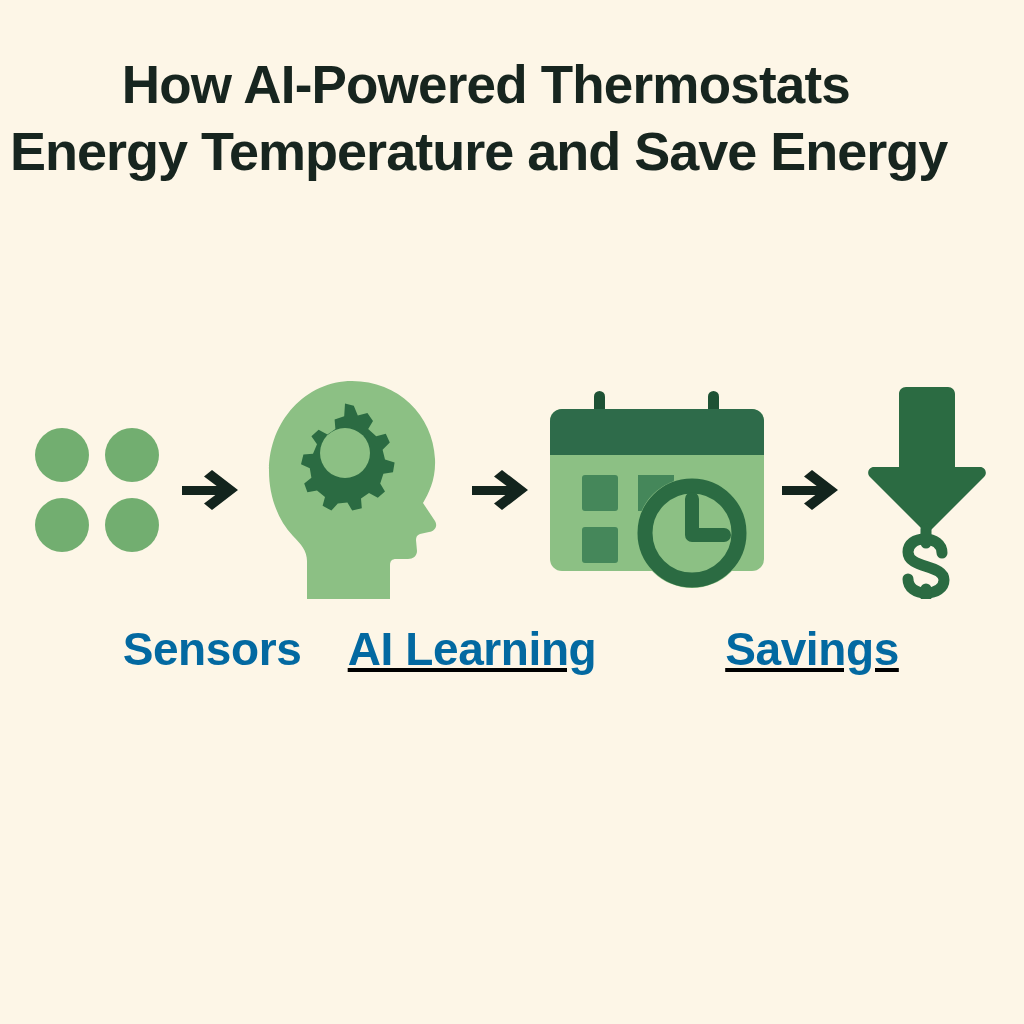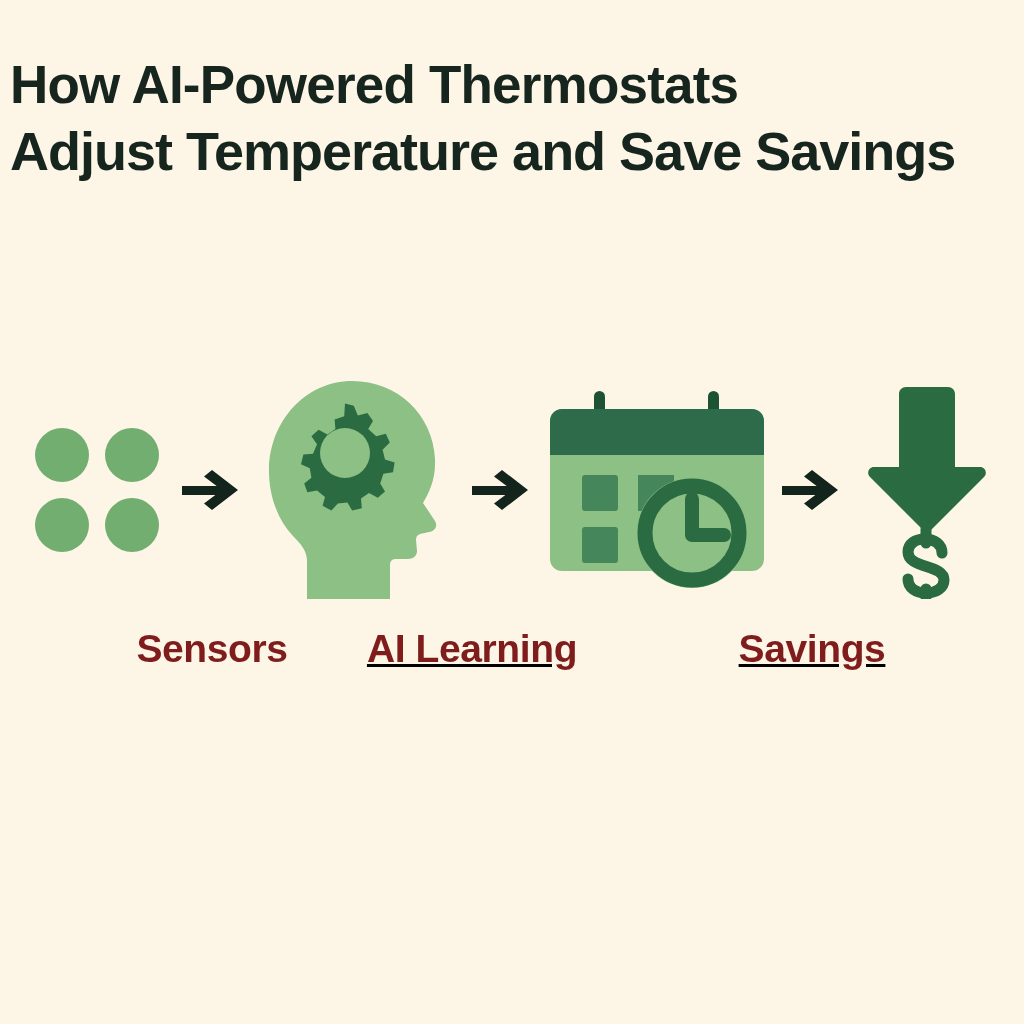--- a/index.html
+++ b/index.html
@@ -23,21 +23,21 @@
     height: 1024px;
     background: #fdf6e7;
   }
 
   
   .title-block {
     position: absolute;
     top: 52px;
     left: 0;
     width: 860px;
-    text-align: left;
+    text-align: right;
     padding: 0 10px;
   }
 
   .title-line {
     display: block;
     color: #17251f;
     font-family: "Liberation Sans", sans-serif;
     font-weight: bold;
     font-size: 53px;
     line-height: 66px;
@@ -106,24 +106,24 @@
     height: 70px;
   }
 
   .label-cell.c-sensors  { width: 150px; }
   .label-cell.c-ai       { width: 210px; text-decoration: underline; }
   .label-cell.c-schedule { width: 230px; }
   .label-cell.c-savings  { width: 150px; text-decoration: underline; }
   .label-gap             { width: 80px; flex: 0 0 auto; }
 
   .label-text {
-    color: #7f1d1d;
+    color: #0369a1;
     font-family: "Liberation Sans", sans-serif;
     font-weight: bold;
-    font-size: 39px;
+    font-size: 46px;
     line-height: 48px;
     letter-spacing: -0.4px;
     white-space: nowrap;
   }
 
   
   .dots-grid {
     width: 124px;
     height: 124px;
     display: grid;
@@ -141,21 +141,21 @@
 
   .icon-svg { display: block; }
 </style>
 </head>
 <body>
 
 <div class="canvas">
 
   <div class="title-block">
     <span class="title-line line1">How AI-Powered Thermostats</span>
-    <span class="title-line line2">Adjust Temperature and Save Savings</span>
+    <span class="title-line line2">Energy Temperature and Save Energy</span>
   </div>
 
   <div class="flow">
 
     <div class="stage stage-sensors">
       <div class="dots-grid">
         <div class="dot"></div>
         <div class="dot"></div>
         <div class="dot"></div>
         <div class="dot"></div>

